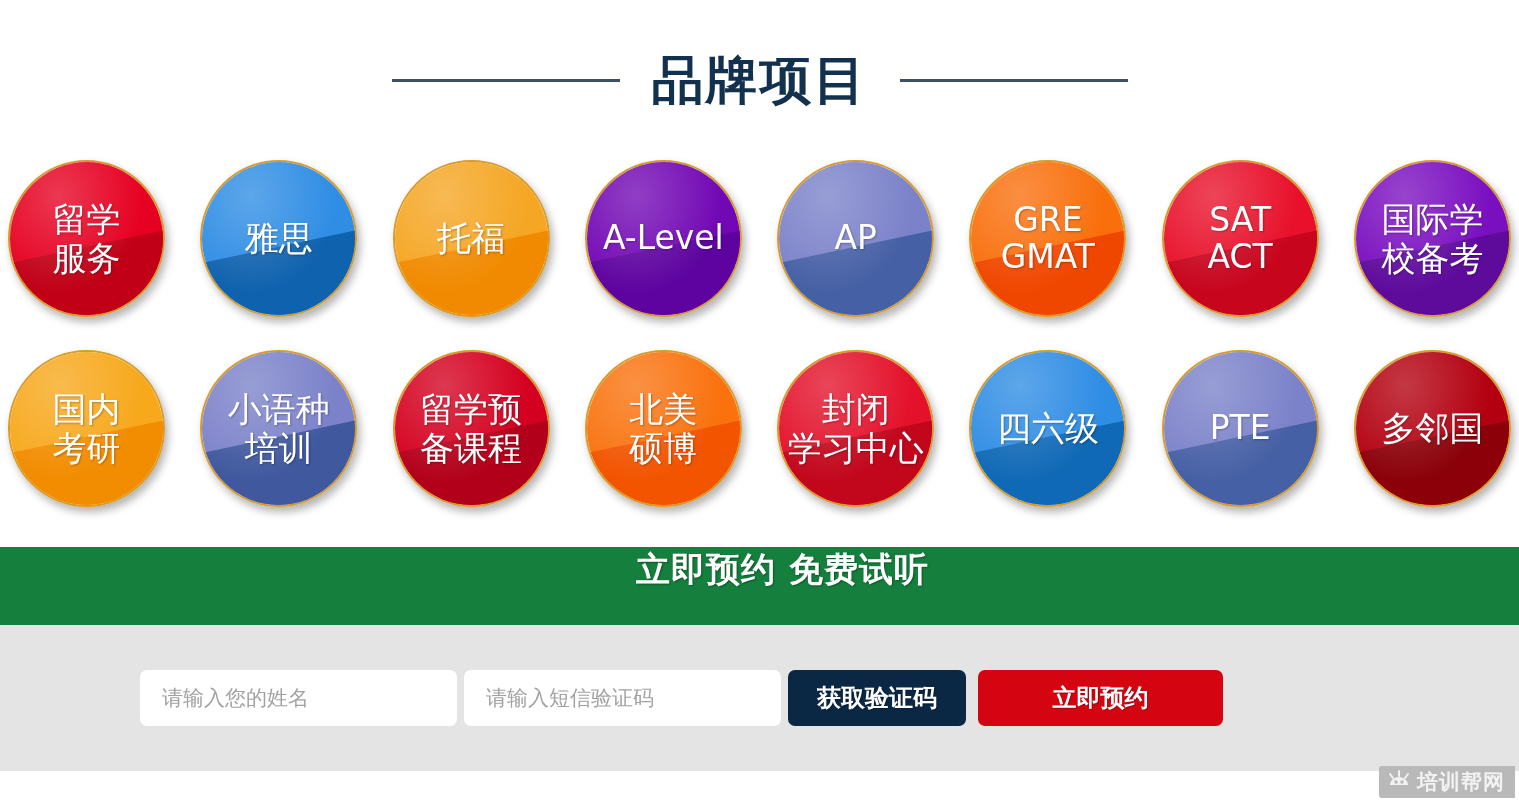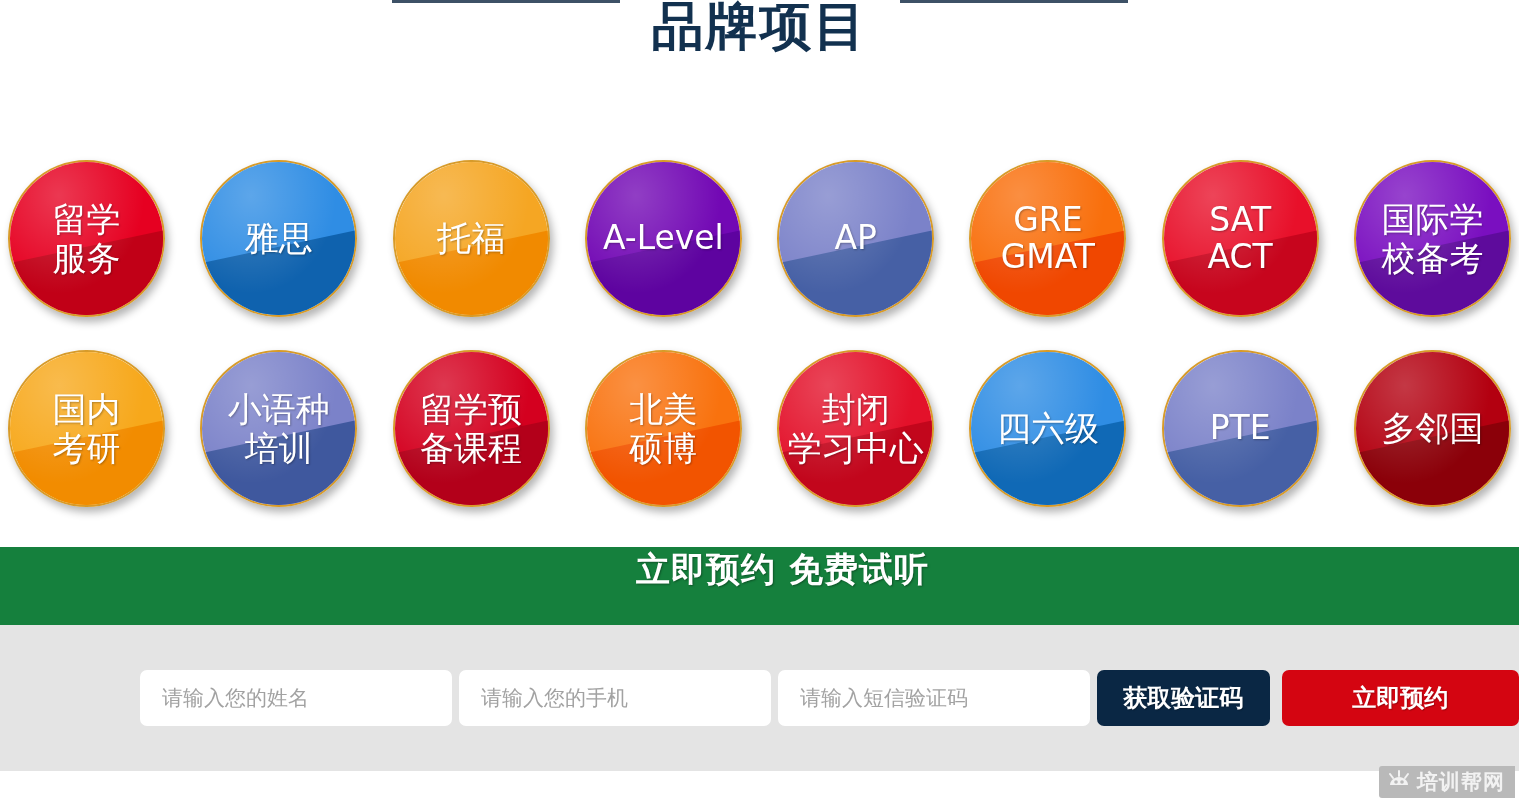--- a/index.html
+++ b/index.html
@@ -5,21 +5,21 @@
   html,body{margin:0;padding:0;}
   body{
     width:1519px;height:804px;
     background:#ffffff;
     font-family:"Liberation Sans","DejaVu Sans",sans-serif;
     overflow:hidden;position:relative;
   }
 
   
   .header{
-    height:160px;display:flex;justify-content:center;
+    height:160px;display:flex;align-items:center;justify-content:center;
     gap:0;
   }
   .rule{height:3px;background:#3d5166;width:228px;}
   .rule.left{margin-right:32px;}
   .rule.right{margin-left:32px;}
   .page-title{
     font-size:52px;font-weight:bold;color:#12314f;
     letter-spacing:2px;line-height:1;white-space:nowrap;
     font-family:"DejaVu Sans","Liberation Sans",sans-serif;
   }
@@ -257,21 +257,20 @@
       </div>
     </div>
 </div>
 
 <div class="cta-band">
   <span class="cta-text">立即预约 免费试听</span>
 </div>
 
 <div class="form-strip">
   <input class="field" type="text" placeholder="请输入您的姓名" style="">
-  <input class="field" type="text" placeholder="请输入您的手机" style="">
   <input class="field" type="text" placeholder="请输入短信验证码" style="">
   <button class="btn btn-code">获取验证码</button>
   <button class="btn btn-book">立即预约</button>
 </div>
 
 <div class="watermark">
   <span class="wm-icon">
     <svg width="22" height="20" viewBox="0 0 22 20">
       <g fill="#f2f2f2">
         <path d="M2 4 L5 8 M11 1 L11 6 M20 4 L17 8" stroke="#f2f2f2" stroke-width="2" fill="none" stroke-linecap="round"></path>

